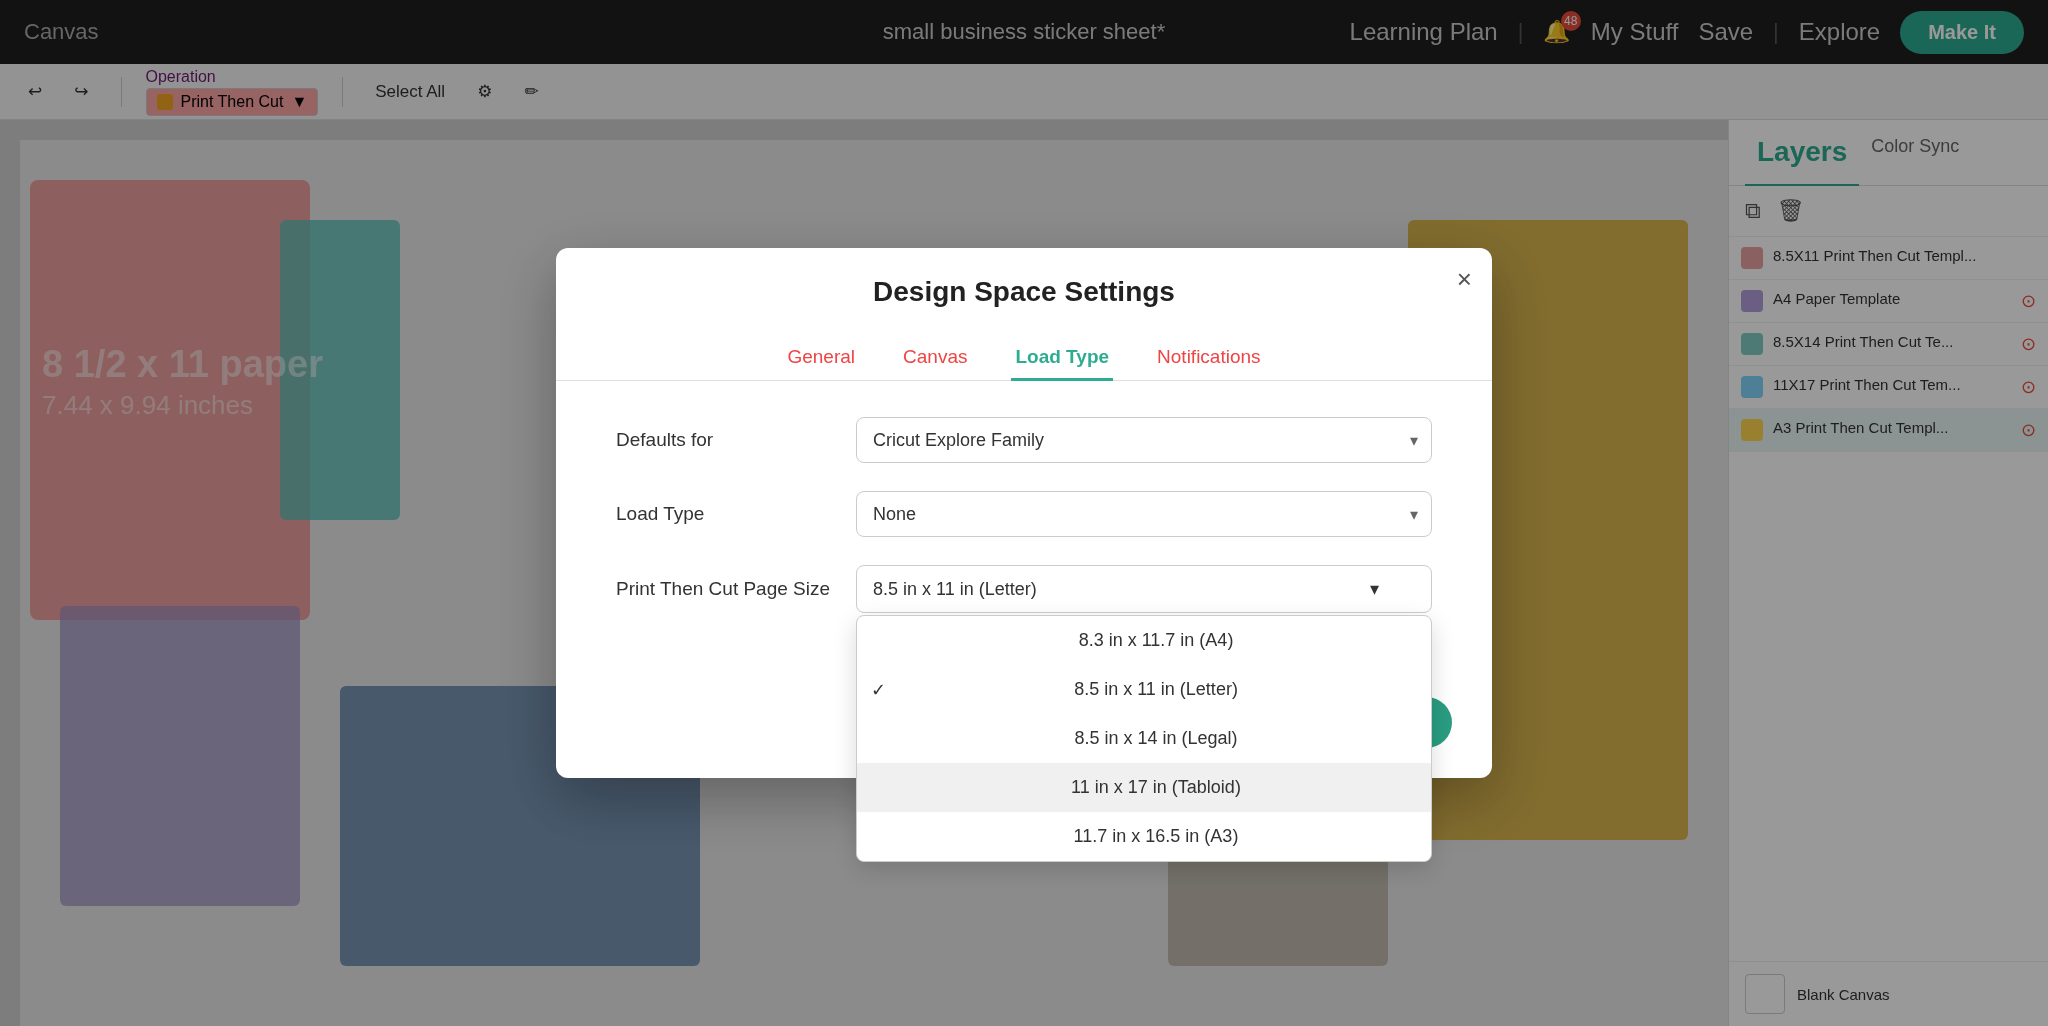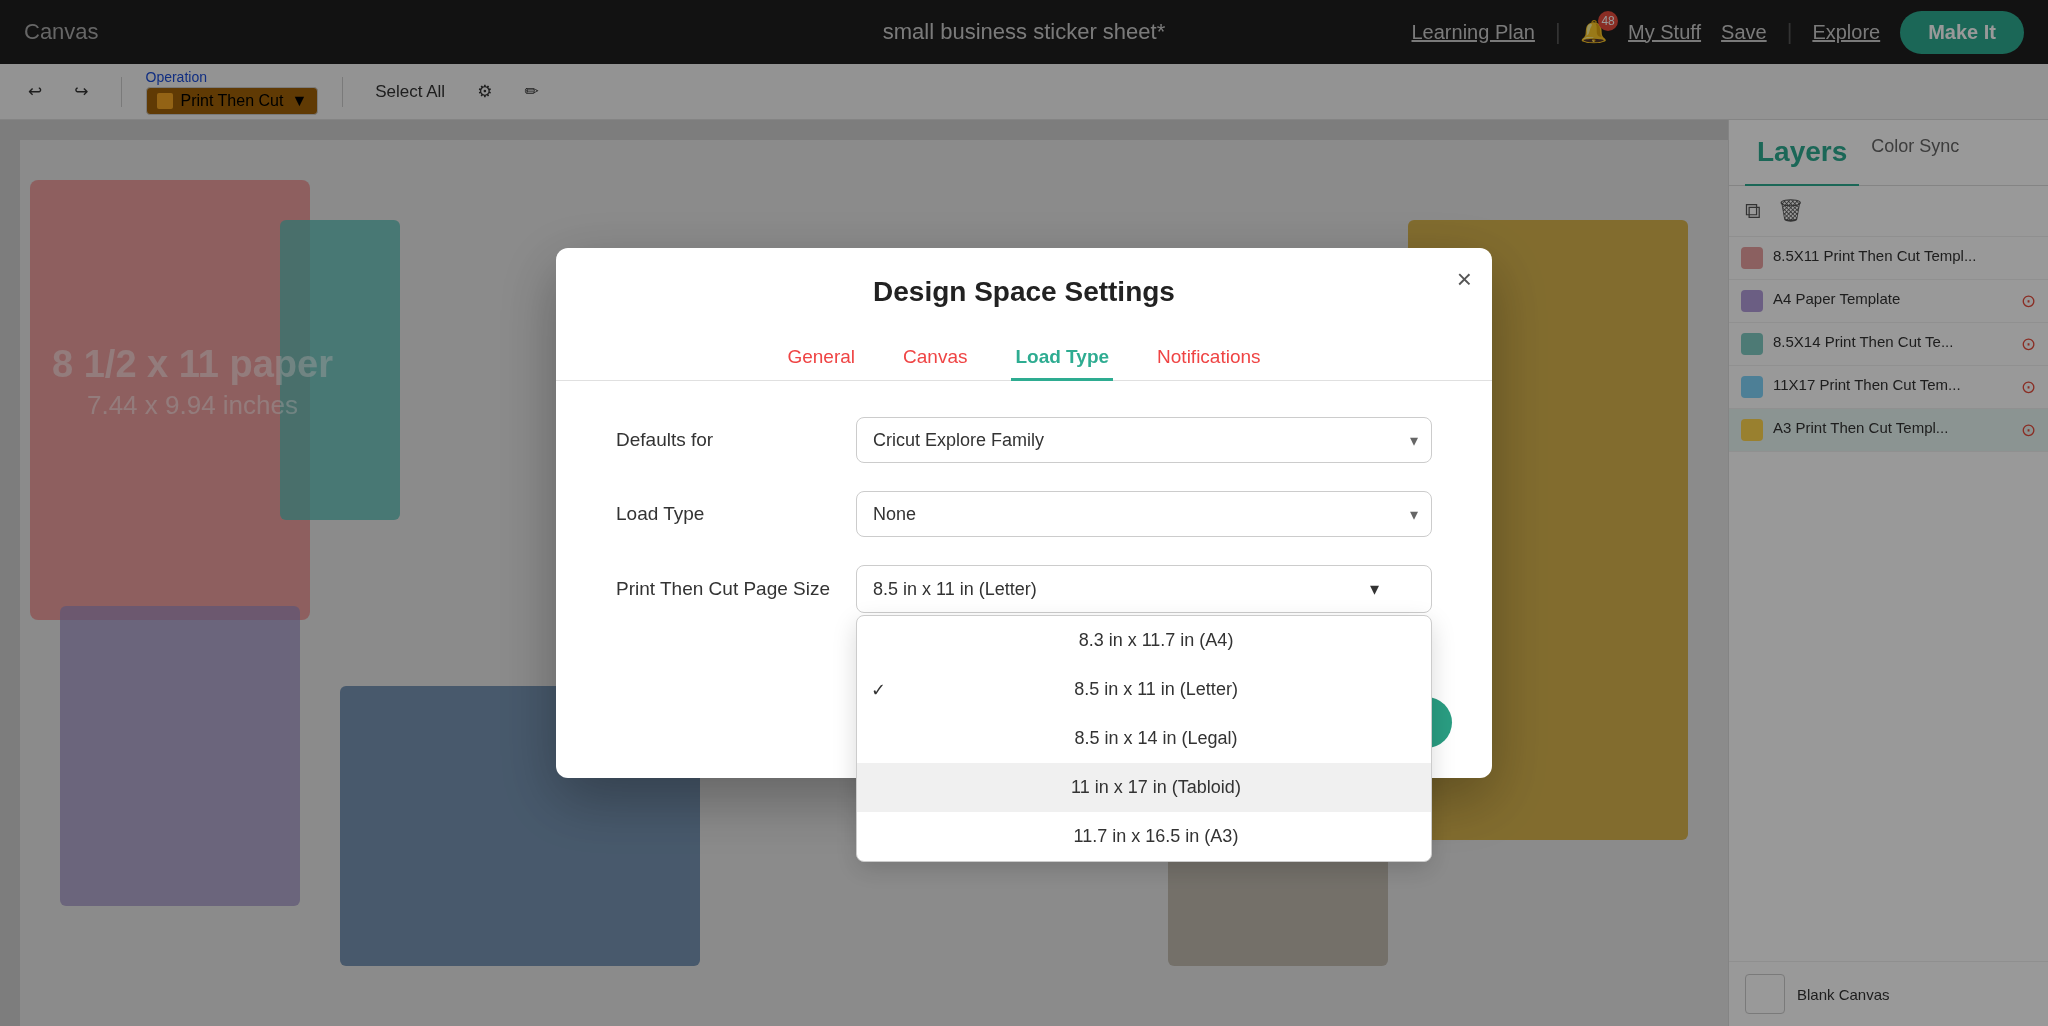--- a/index.html
+++ b/index.html
@@ -28,23 +28,22 @@
       font-size: 22px;
     }
     .topbar-right {
       margin-left: auto;
       display: flex;
       align-items: center;
       gap: 20px;
     }
     .topbar-right-item {
       color: #ccc;
-      font-size: 20px;
-      cursor: pointer;
-      text-decoration: underline;
+      font-size: 24px;
+      cursor: pointer;
     }
     .notification-badge {
       position: relative;
       display: inline-flex;
     }
     .badge-count {
       position: absolute;
       top: -8px;
       right: -10px;
       background: #e74c3c;
@@ -90,28 +89,28 @@
       cursor: pointer;
       display: flex;
       align-items: center;
       gap: 6px;
       color: #333;
       font-size: 17px;
       padding: 4px 8px;
       border-radius: 4px;
     }
     .operation-label {
-      font-size: 14px;
-      color: #1d4ed8;
+      font-size: 16px;
+      color: #701a75;
     }
     .operation-box {
       display: flex;
       align-items: center;
       gap: 8px;
-      background: #a16207;
+      background: #fca5a5;
       border: 1px solid #ccc;
       border-radius: 4px;
       padding: 4px 10px;
       font-size: 16px;
     }
     .op-color-dot {
       width: 16px; height: 16px;
       background: #f5a623;
       border-radius: 2px;
     }
@@ -177,27 +176,26 @@
       position: absolute;
       bottom: 60px; right: 340px;
       width: 220px; height: 270px;
       background: #b0a898;
       border-radius: 6px;
       opacity: 0.7;
     }
     .canvas-label-text {
       position: absolute;
       top: 220px;
-      left: 52px;
+      left: 42px;
       color: rgba(255,255,255,0.5);
       font-size: 38px;
       font-weight: 600;
       line-height: 1.3;
       pointer-events: none;
-      text-align: center;
     }
     .canvas-label-sub {
       font-size: 26px;
       font-weight: 400;
     }
     .canvas-ruler-h {
       position: absolute;
       top: 0; left: 20px; right: 0;
       height: 20px;
       background: #d0d0d0;

